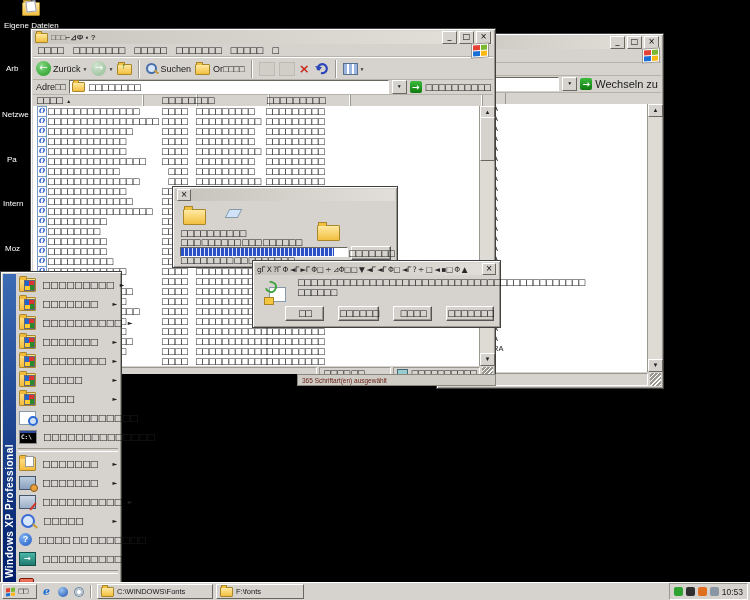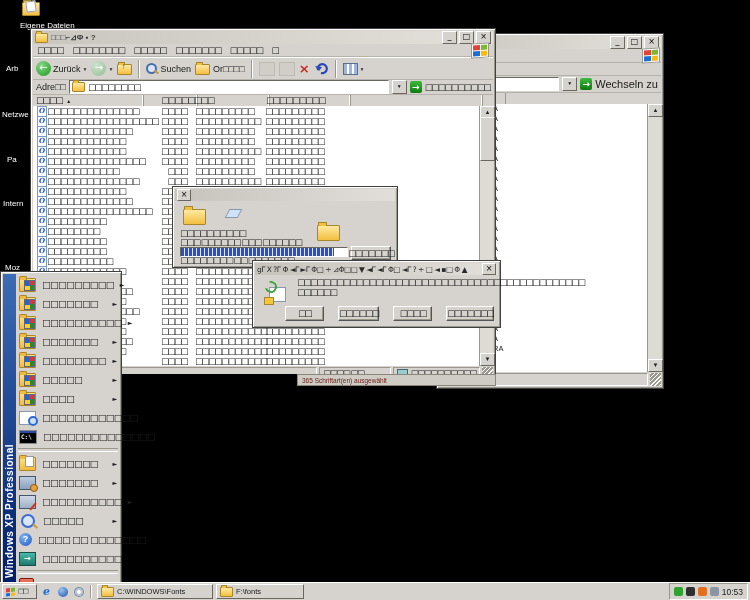--- a/index.html
+++ b/index.html
@@ -168,27 +168,27 @@
   .dt-folder::after{content:"";position:absolute;left:3px;top:-2px;width:8px;height:9px;
              background:#fff;border:1px solid #99a;transform:rotate(-8deg)}
   .arow{height:10px;font-size:7.5px;padding-left:54px;line-height:10px;color:#222}
 </style>
 </head>
 <body>
 
 <div class="abs" style="left:22px;top:2px;z-index:0">
     <div class="dt-folder"></div>
   </div>
-<div class="dt-label" style="left:20px;top:21px;z-index:0">Eigene Dateien</div>
+<div class="dt-label" style="left:4px;top:21px;z-index:0">Eigene Dateien</div>
 <div id="dt-partials">
     <div class="dt-label" style="left: 6px; top: 64px;">Arb</div>
     <div class="dt-label" style="left: 2px; top: 110px;">Netzwe</div>
     <div class="dt-label" style="left: 7px; top: 155px;">Pa</div>
     <div class="dt-label" style="left: 3px; top: 199px;">Intern</div>
-    <div class="dt-label" style="left: 5px; top: 244px; margin-top: 19px;">Moz</div>
+    <div class="dt-label" style="left: 5px; top: 244px;">Moz</div>
   </div>
 
 <div class="win" style="left:436px;top:33px;width:222px;height:350px;z-index:1">
   <div class="titlebar">
     <div class="tb-text"></div>
     <div class="tb-btns">
       <div class="tb-btn">_</div>
       <div class="tb-btn">□</div>
       <div class="tb-btn">×</div>
     </div>

